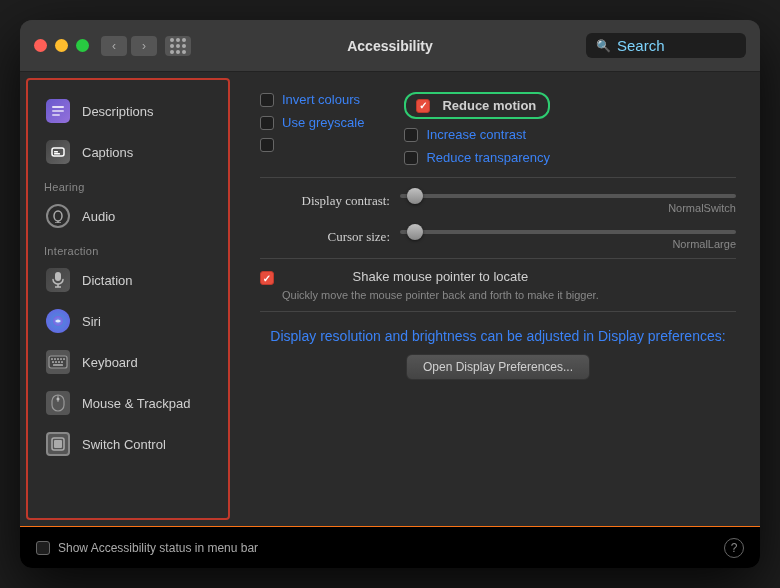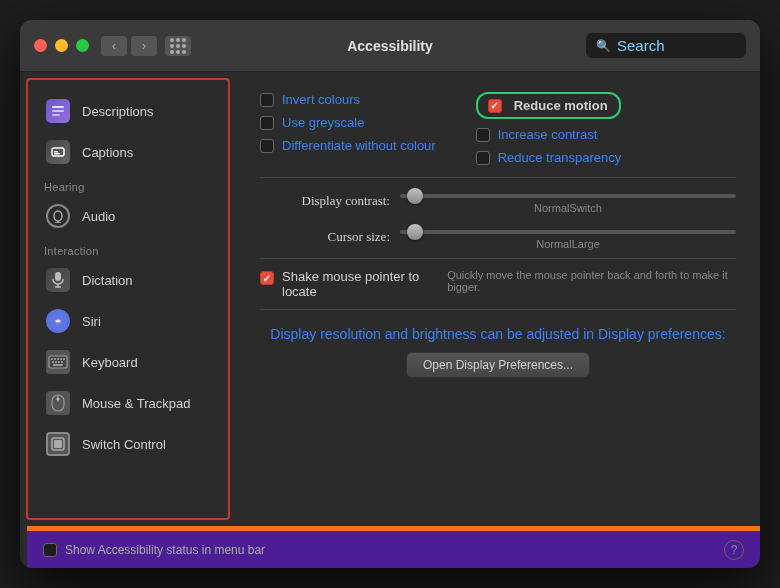--- a/index.html
+++ b/index.html
@@ -333,40 +333,41 @@
       height: 16px;
       background: linear-gradient(180deg, #c0c0c0, #888);
       border-radius: 50%;
       position: absolute;
       top: -6px;
       left: 2px;
       box-shadow: 0 1px 3px rgba(0,0,0,0.5);
     }
     .slider-labels {
       display: flex;
-      justify-content: center;
+      justify-content: flex-end;
       font-size: 11px;
       color: #888;
       margin-top: 4px;
     }
     .divider {
       height: 1px;
       background: #444;
       margin: 8px 0;
     }
     .shake-row {
       display: flex;
       align-items: flex-start;
       gap: 8px;
       margin: 10px 0;
     }
     .shake-text-col {
       display: flex;
-      flex-direction: row;
+      flex-direction: column;
       gap: 5px;
+      align-items: center;
     }
     .shake-title {
       font-size: 13px;
       color: #d0d0d0;
       font-weight: 500;
     }
     .shake-desc {
       font-size: 11px;
       color: #888;
     }
@@ -384,27 +385,26 @@
       border-radius: 6px;
       padding: 5px 16px;
       font-size: 12px;
       color: #d0d0d0;
       cursor: pointer;
       text-align: center;
       width: fit-content;
     }
     .bottom-bar {
       height: 42px;
-      background: #4c1d95;
-      border-top: 5px solid #f97316;
+      background: #000000;
+      border-top: 1px solid #f97316;
       display: flex;
       align-items: center;
       padding: 0 16px;
       flex-shrink: 0;
-      margin-left: 7px;
     }
     .show-accessibility-row {
       display: flex;
       align-items: center;
       gap: 8px;
       font-size: 12px;
       color: #aaa;
       cursor: pointer;
     }
     .help-btn {
@@ -590,21 +590,20 @@
           <div class="checkbox-item">
             <div class="checkbox"></div>
             <span>Invert colours</span>
           </div>
           <div class="checkbox-item">
             <div class="checkbox"></div>
             <span>Use greyscale</span>
           </div>
           <div class="checkbox-item">
             <div class="checkbox"></div>
-            <span>Differentiate without colour</span>
           </div>
         </div>
 
         <div class="checkbox-col">
           <div class="reduce-motion-wrapper">
             <div class="checkbox checked"></div>
             <span class="reduce-motion-label">Reduce motion</span>
           </div>
           <div class="checkbox-item">
             <div class="checkbox"></div>

